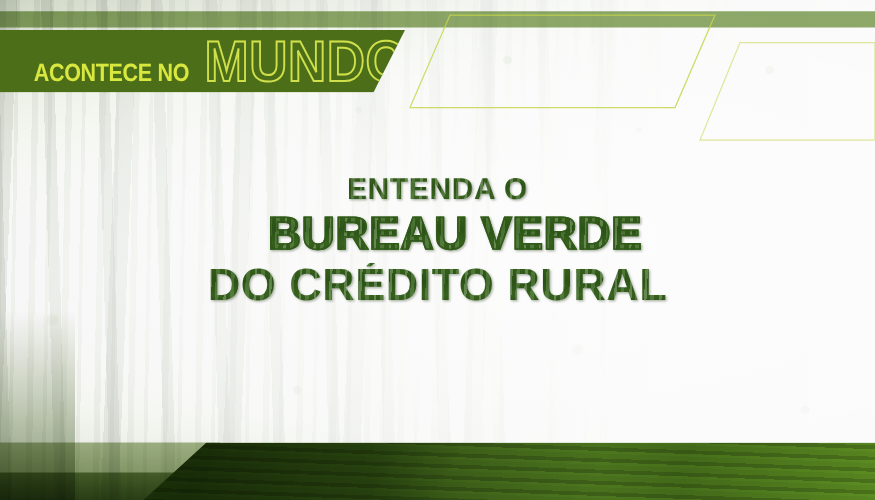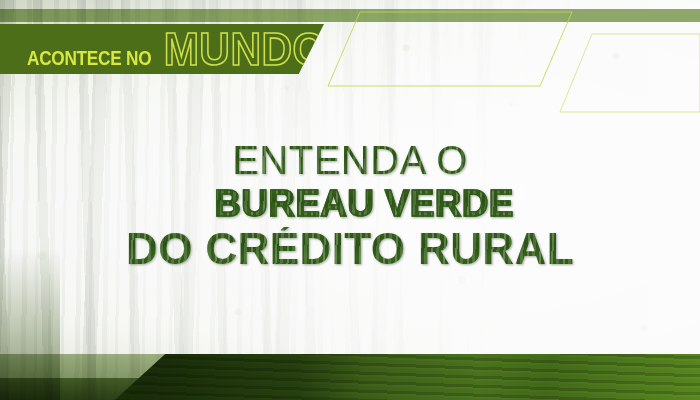--- a/index.html
+++ b/index.html
@@ -110,24 +110,24 @@
   .hl-line{
     display:block;
     background-image:
       repeating-linear-gradient(93deg, rgba(255,255,255,.22) 0 2px, rgba(0,0,0,.10) 2px 5px, rgba(255,255,255,.12) 5px 8px, rgba(0,0,0,.07) 8px 12px),
       linear-gradient(180deg,#3f6b20 0%, #2f5a18 40%, #3d6a22 70%, #2c5416 100%);
     -webkit-background-clip:text;
     background-clip:text;
     color:transparent;
     filter:drop-shadow(1px 1px 1px rgba(40,60,25,.40));
   }
-  .hl-1{ font-size:40px; font-weight:normal; letter-spacing:.5px; }
+  .hl-1{ font-size:24px; font-weight:bold; letter-spacing:.5px; }
   .hl-2{ font-size:37px; font-weight:bold; letter-spacing:.3px; margin-top:4px;padding-left:28px;
          -webkit-text-stroke:1.3px rgba(47,90,24,.95); }
-  .hl-3{ font-size:44px; font-weight:bold; letter-spacing:.4px; margin-top:4px; }
+  .hl-3{ font-size:36px; font-weight:bold; letter-spacing:.4px; margin-top:4px; }
 
   
   .bottom-flat{
     position:absolute; left:0; right:0; bottom:0; height:22px;
     background:linear-gradient(180deg, rgba(86,118,38,.72), rgba(62,92,26,.82));
     mix-blend-mode:multiply;
   }
   .bottom-band{
     position:absolute; left:0; right:0; bottom:0; height:46px;
     clip-path: polygon(23.6% 0, 100% 0, 100% 100%, 16.4% 100%);

